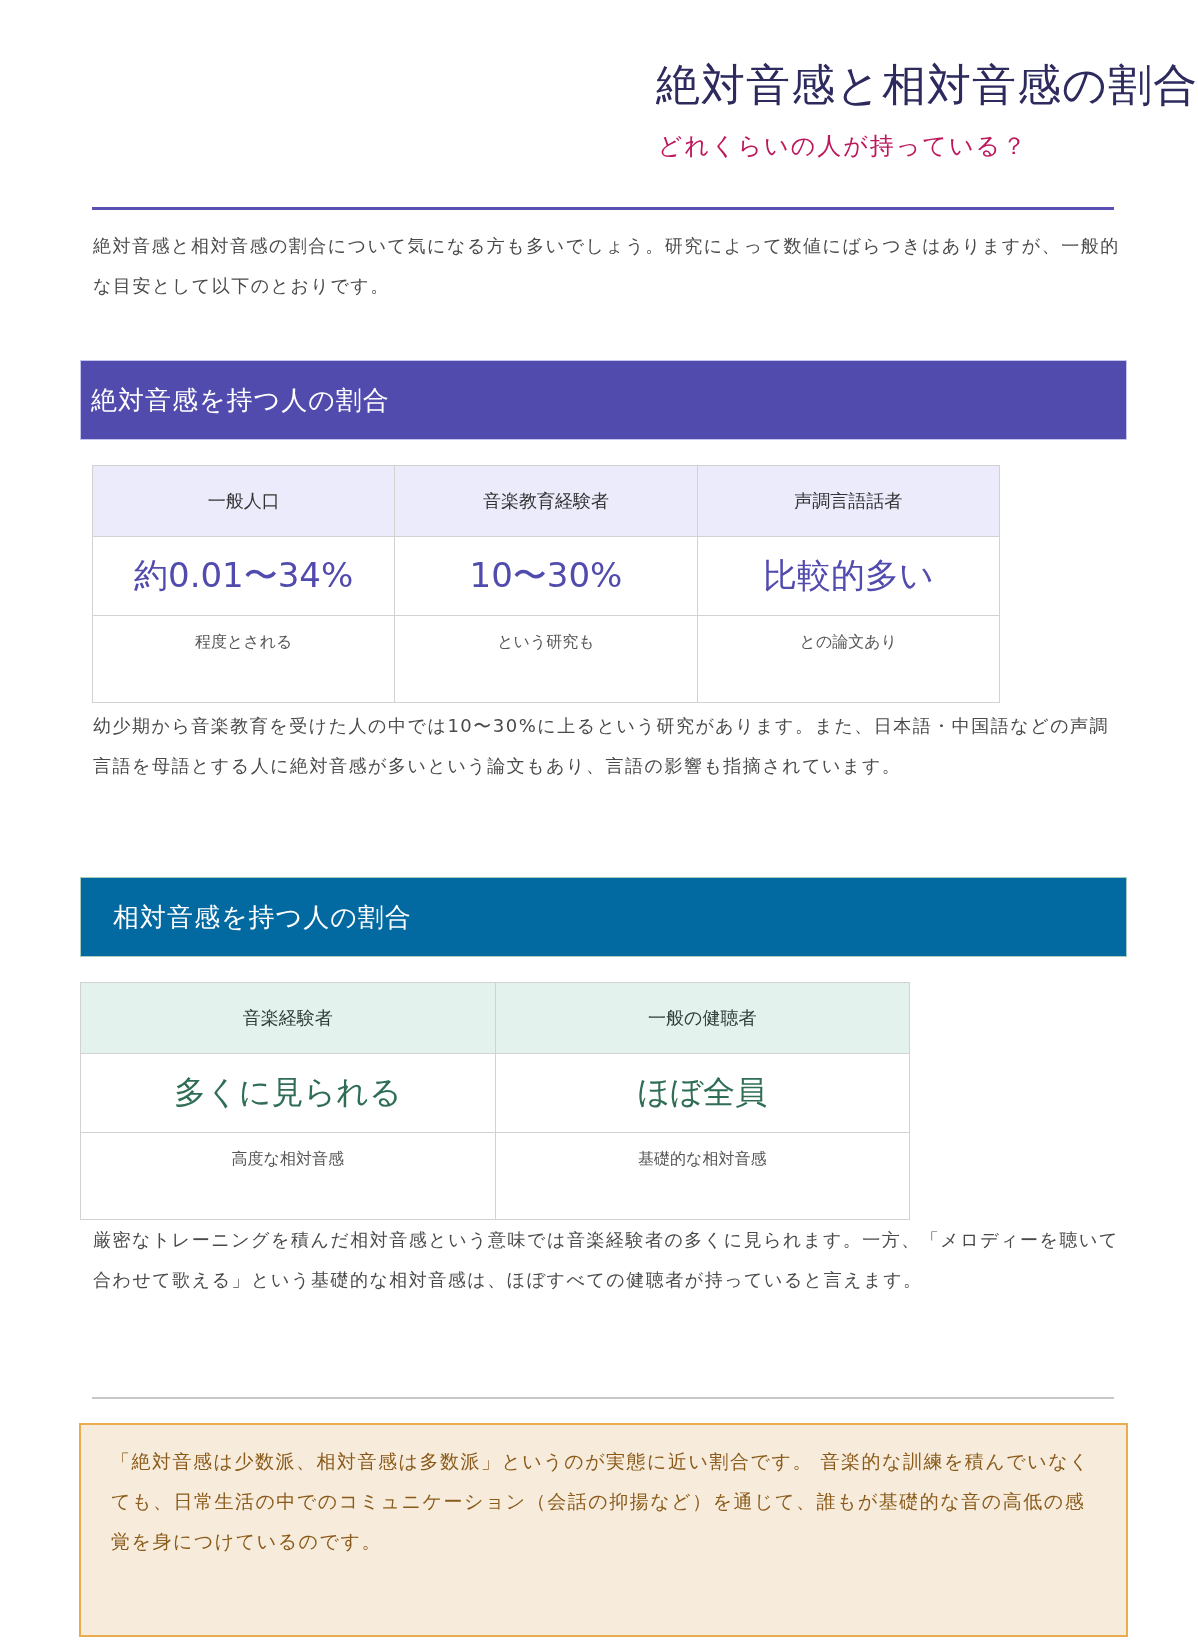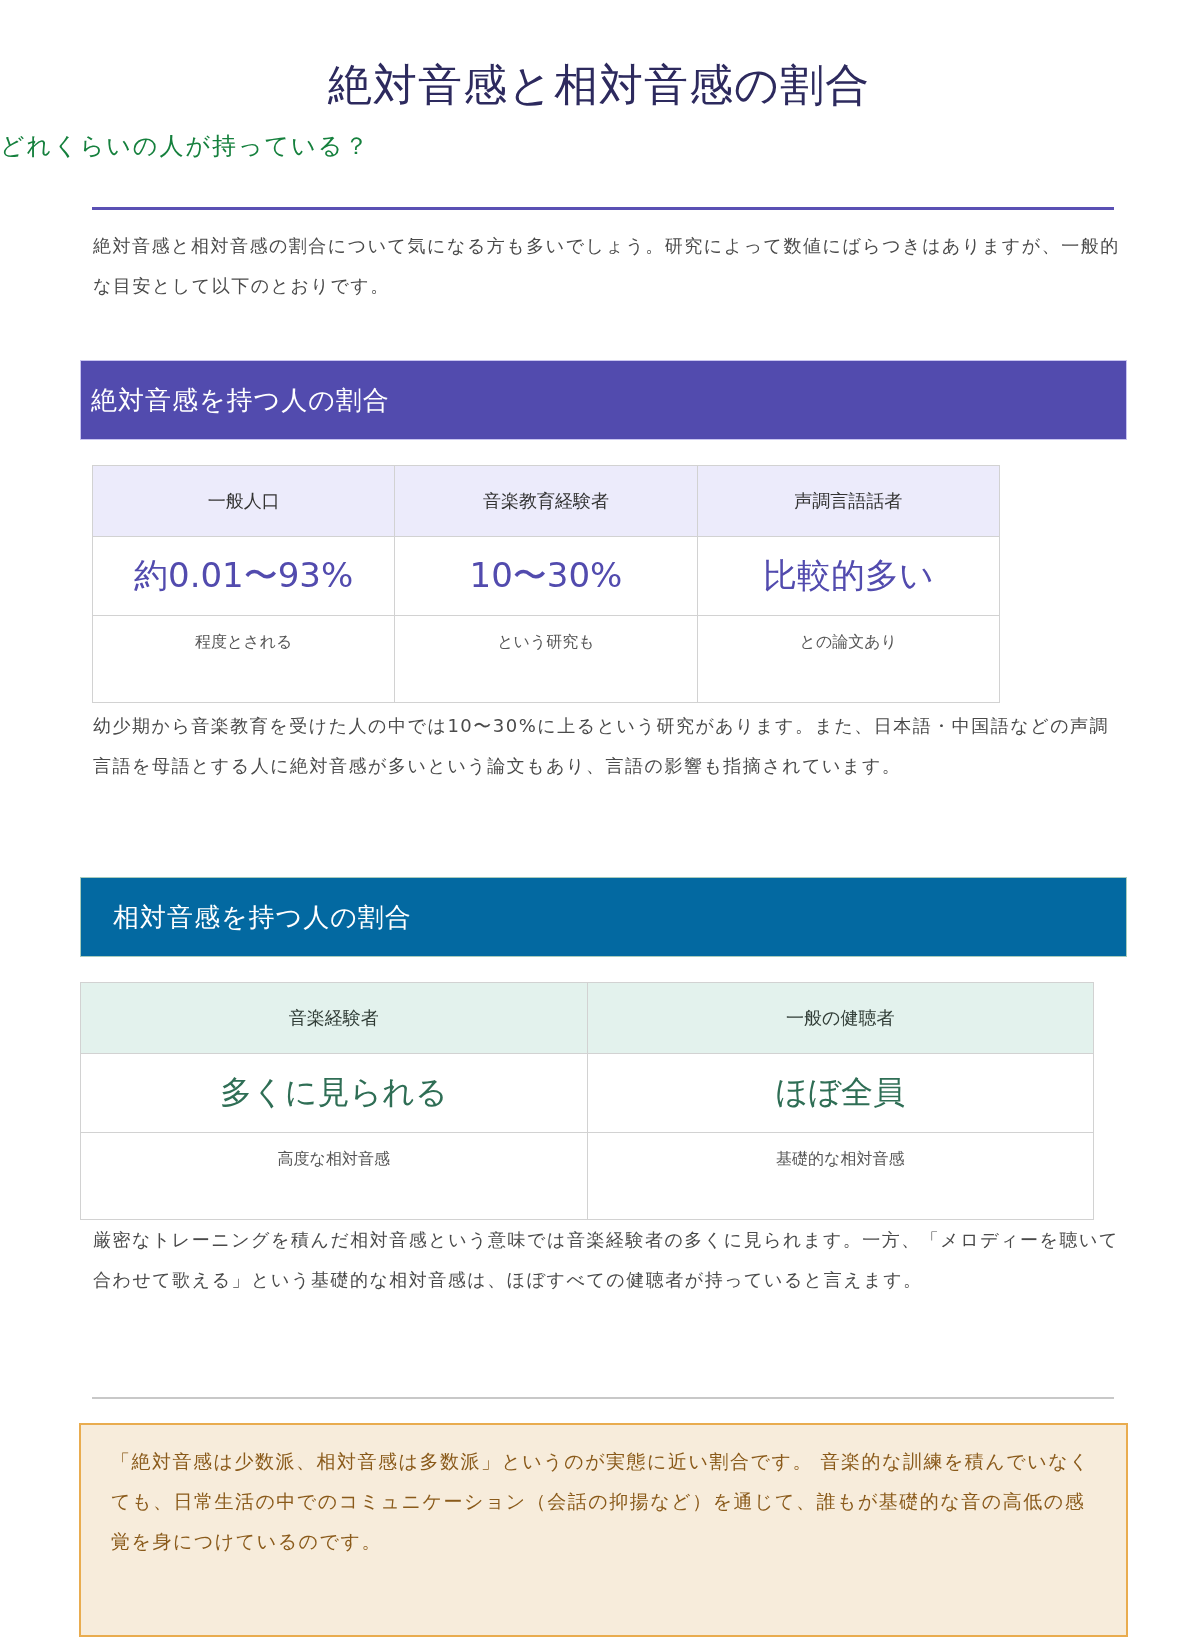--- a/index.html
+++ b/index.html
@@ -3,25 +3,25 @@
   <meta charset="utf-8">
   <style>
     html, body { margin: 0; padding: 0; background: #ffffff; }
     body {
       width: 1198px; height: 1646px; position: relative; overflow: hidden;
       font-family: "DejaVu Sans", "Liberation Sans", sans-serif;
       color: #444;
     }
     .title {
       position: absolute; left: 0; width: 1198px; top: 56px;
-      text-align: center; font-size: 44px; color: #2d2a5e; letter-spacing: 1px;
+      text-align: right; font-size: 44px; color: #2d2a5e; letter-spacing: 1px;
     }
     .subtitle {
       position: absolute; left: 0; width: 1028px; top: 130px;
-      text-align: left; font-size: 24px; color: #15803d; letter-spacing: 2px;
+      text-align: right; font-size: 24px; color: #be185d; letter-spacing: 2px;
     }
     .rule-top {
       position: absolute; left: 92px; width: 1022px; top: 207px; height: 3px;
       background: #5a50b4;
     }
     .para {
       position: absolute; left: 93px; width: 1028px;
       font-size: 18px; line-height: 40px; color: #4a4a4a; letter-spacing: 1.5px;
     }
     .section-bar {
@@ -31,21 +31,21 @@
     }
     .bar-purple { background: #524bae; border: 1px solid #c8c4f0; padding-left: 10px; }
     .bar-green { background: #0369a1; border: 1px solid #a8ccbd; }
     table.data {
       position: absolute; border-collapse: collapse; table-layout: fixed;
     }
     table.data td {
       border: 1.5px solid #d2d2d2; text-align: center; padding: 0;
     }
     .t1 { left: 92px; width: 908px; top: 465px; }
-    .t2 { left: 80px; width: 1014px; top: 982px; }
+    .t2 { left: 80px; width: 830px; top: 982px; }
     .t1 .head td { background: #ecebfb; color: #333; height: 70px; font-size: 18px; }
     .t2 .head td { background: #e3f2ed; color: #2f3b35; height: 70px; font-size: 18px; }
     .t1 .val td { height: 78px; font-size: 34px; color: #524bae; }
     .t2 .val td { height: 78px; font-size: 32px; color: #2f6e55; }
     .note td { height: 70px; font-size: 16px; color: #555; vertical-align: top; padding-top: 16px !important; }
     .divider {
       position: absolute; left: 92px; width: 1022px; top: 1397px; height: 2px; background: #c8c8c8;
     }
     .summary {
       position: absolute; left: 79px; top: 1423px; width: 1049px; height: 214px;
@@ -68,21 +68,21 @@
 <div class="section-bar bar-purple" style="top:360px;">絶対音感を持つ人の割合</div>
 
 <table class="data t1">
   <tbody>
       <tr class="head">
     <td>一般人口</td>
     <td>音楽教育経験者</td>
     <td>声調言語話者</td>
   </tr>
   <tr class="val">
-    <td>約0.01〜93%</td>
+    <td>約0.01〜34%</td>
     <td>10〜30%</td>
     <td>比較的多い</td>
   </tr>
   <tr class="note">
     <td>程度とされる</td>
     <td>という研究も</td>
     <td>との論文あり</td>
   </tr>
 </tbody>
   </table>

